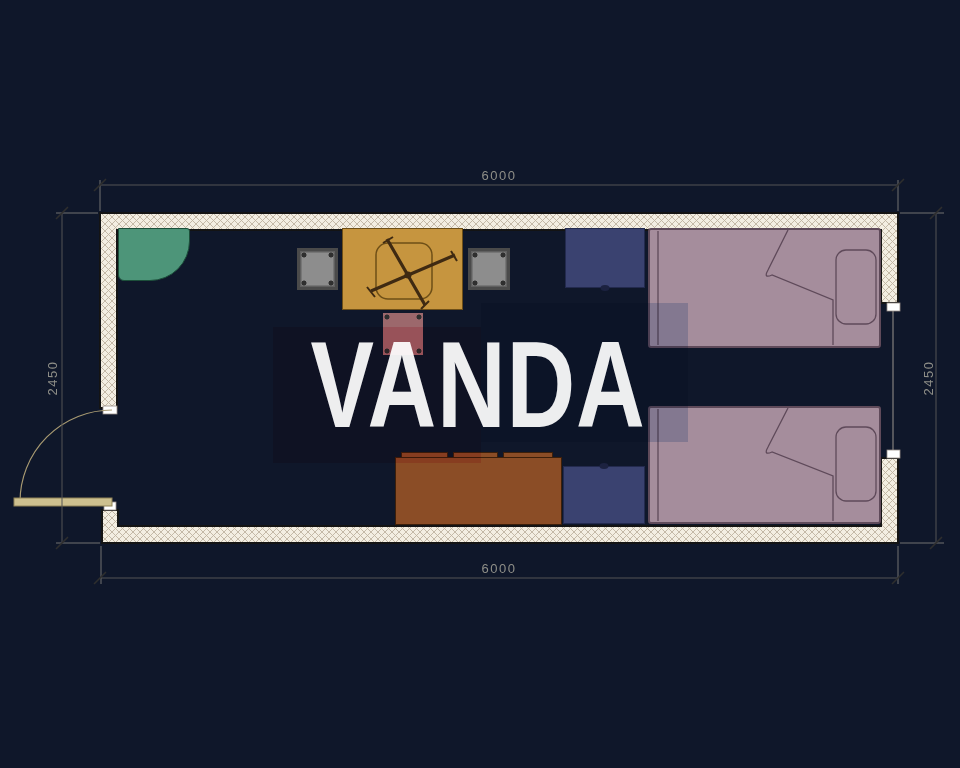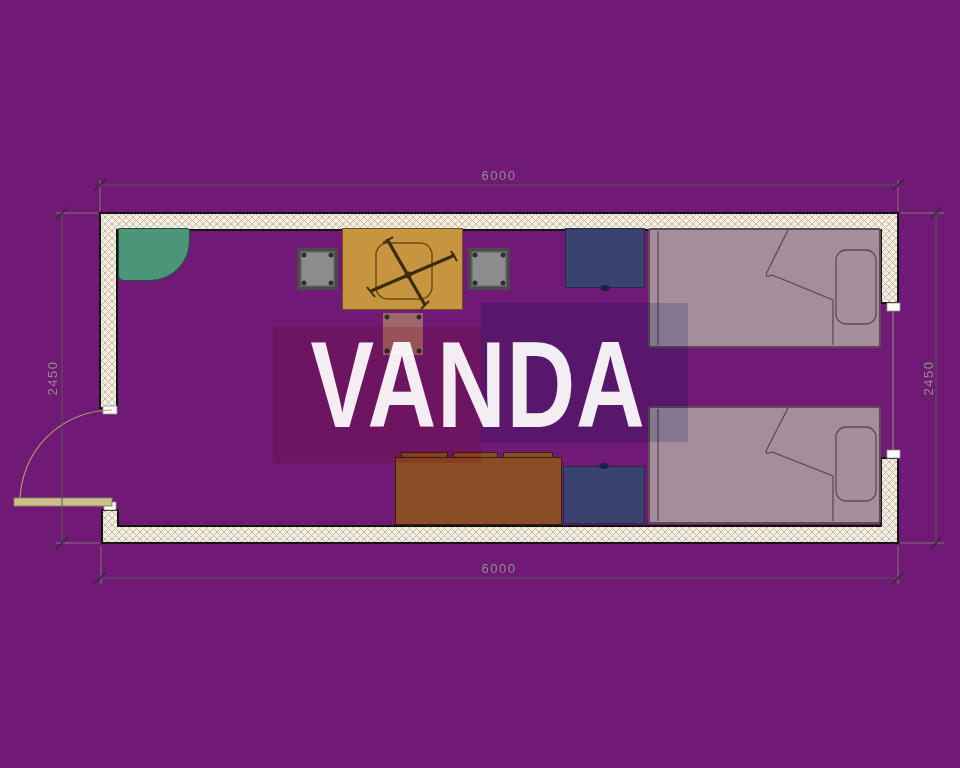--- a/index.html
+++ b/index.html
@@ -9,21 +9,21 @@
     --chair:#8d8d8d; --chair-frame:#4a4a4a;
     --stool:#9c686c;
     --nightstand:#3a4270; --nightstand-line:#232a4e;
     --bed:#a58d9c; --bed-line:#5f4a5a;
     --sofa:#8b4d26; --sofa-line:#3c1f0a;
     --door:#cdc08f; --door-line:#8f8257; --arc-line:#a89a72;
     --dim-line:#555555; --dim-text:#8f8f88;
     --watermark-pink:#f8c8d2; --watermark-blue:#cbd9ec; --watermark-text:#ffffff;
   }
   html,body{margin:0;padding:0;background:#ffffff;}
-  .stage{position:relative;width:960px;height:768px;background:#701a75;overflow:hidden;
+  .stage{position:relative;width:960px;height:768px;background:#0f172a;overflow:hidden;
          font-family:"Liberation Sans",sans-serif;}
   .stage *{box-sizing:border-box;}
   svg.linework{position:absolute;left:0;top:0;z-index:5;}
   .wall{fill:url(#hatch);stroke:var(--wall-line);stroke-width:2;}
   .jamb{fill:#ffffff;stroke:#999088;stroke-width:0.8;}
   .winline{stroke:#9a948c;stroke-width:1;fill:none;}
   .dim{stroke:var(--dim-line);stroke-width:1;fill:none;}
   .ext{stroke:#8a8a84;stroke-width:0.8;fill:none;}
   .tick{stroke:#2e2e2e;stroke-width:1.6;fill:none;}
   .arc{stroke:var(--arc-line);stroke-width:1.2;fill:none;}

